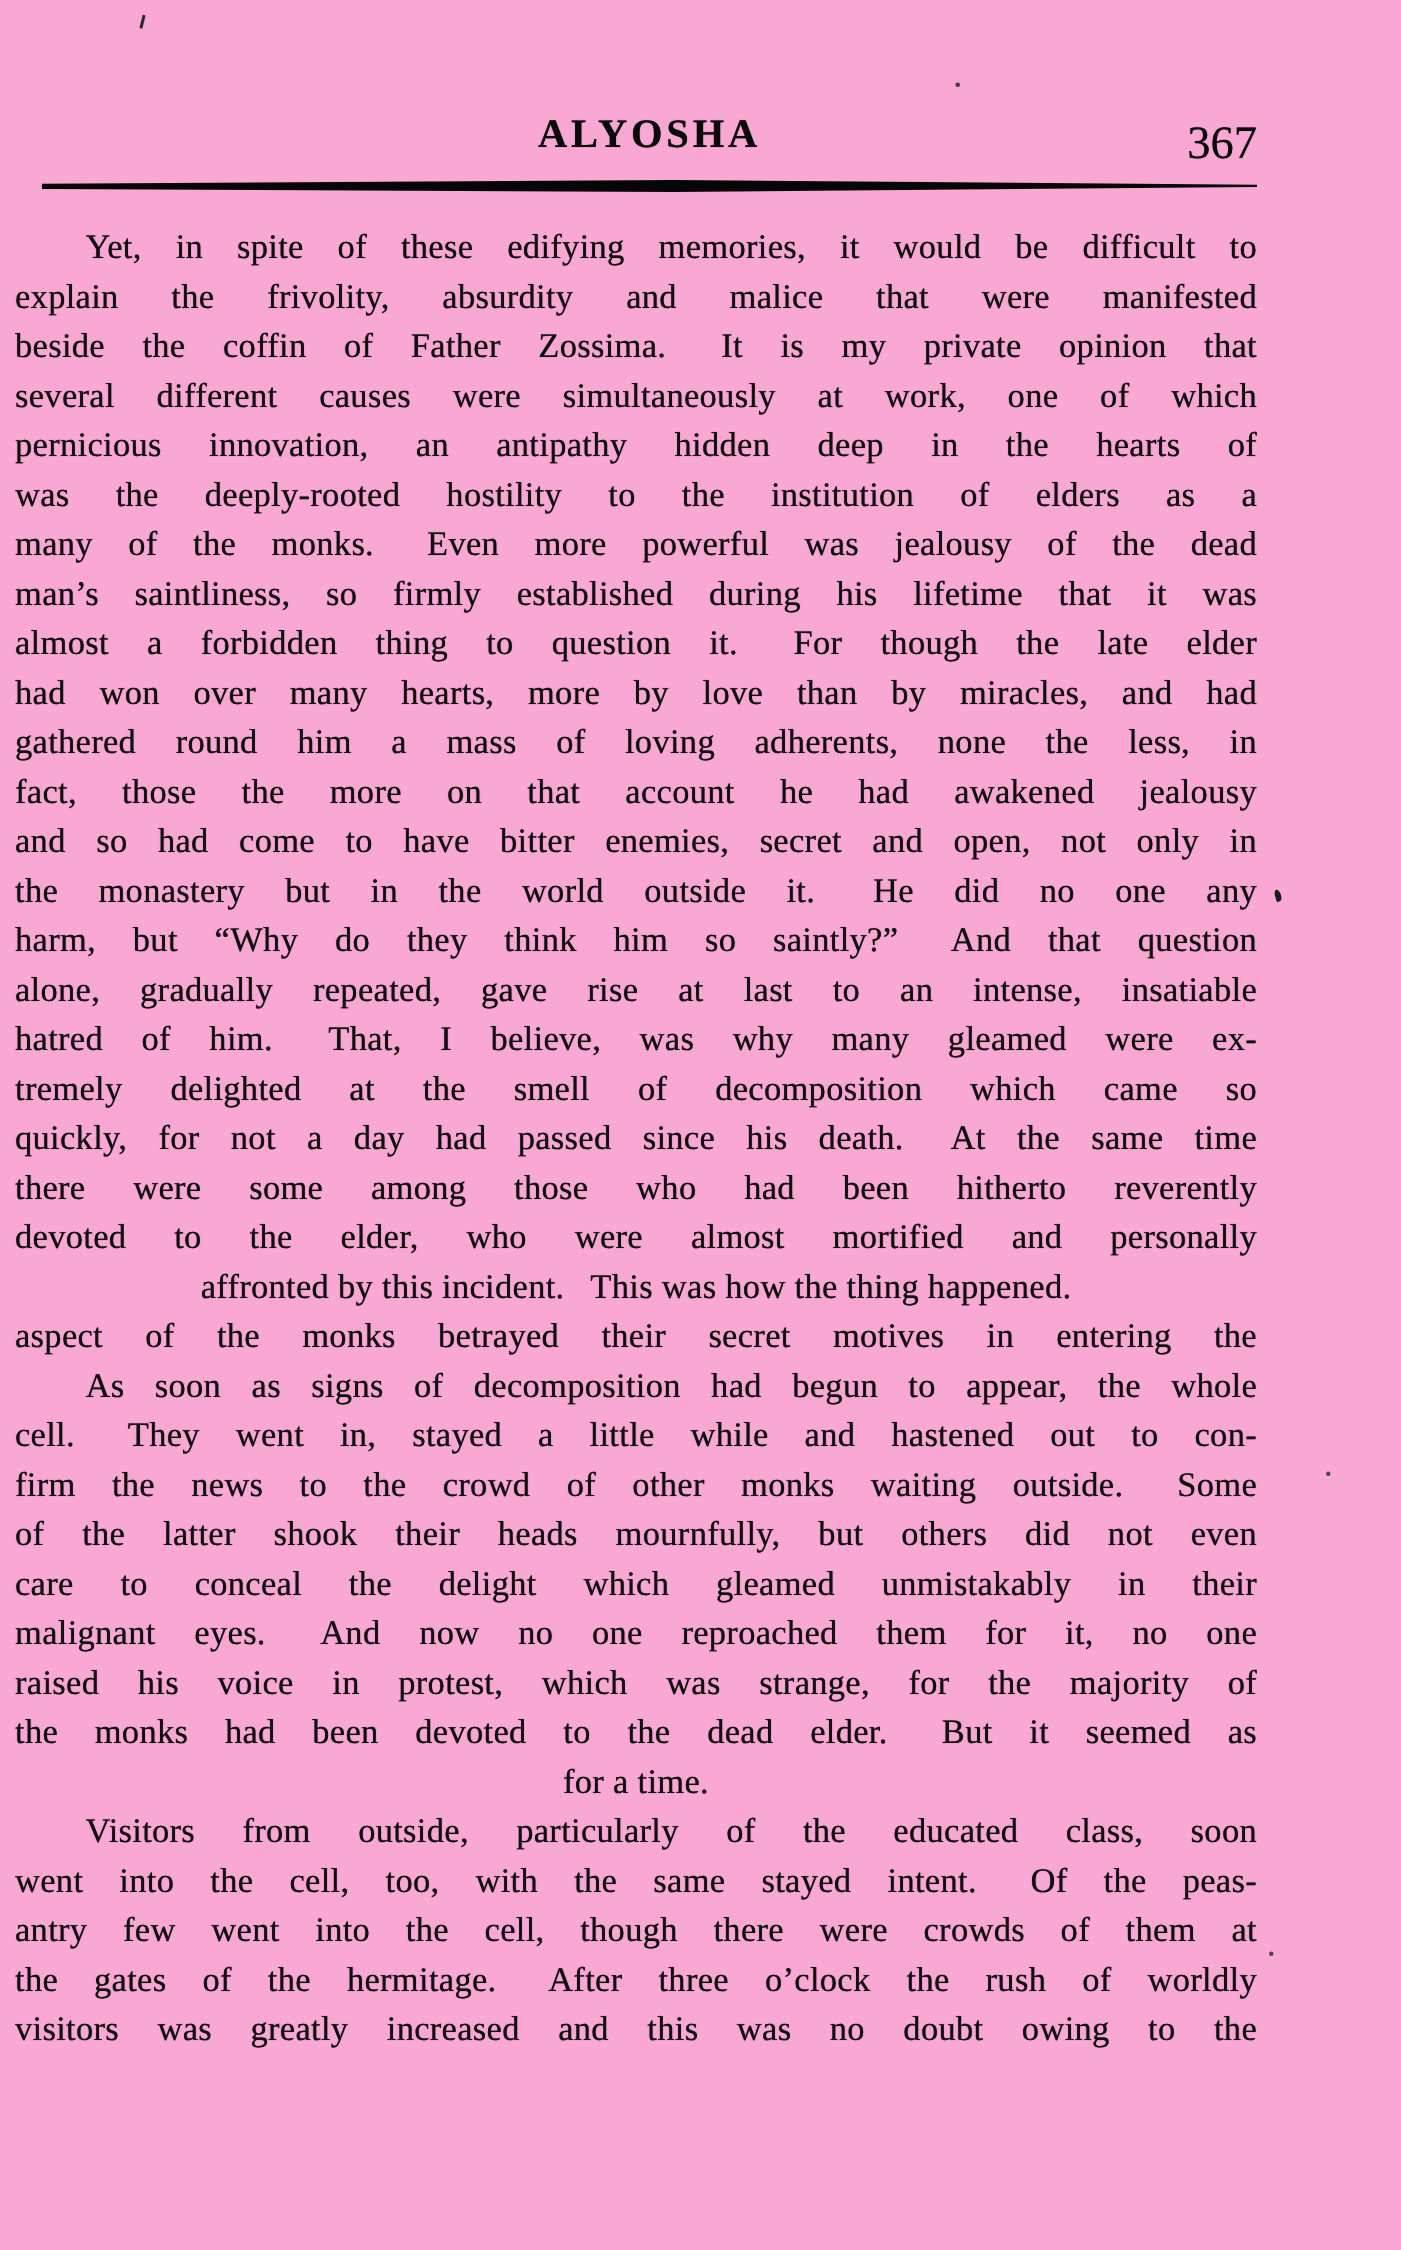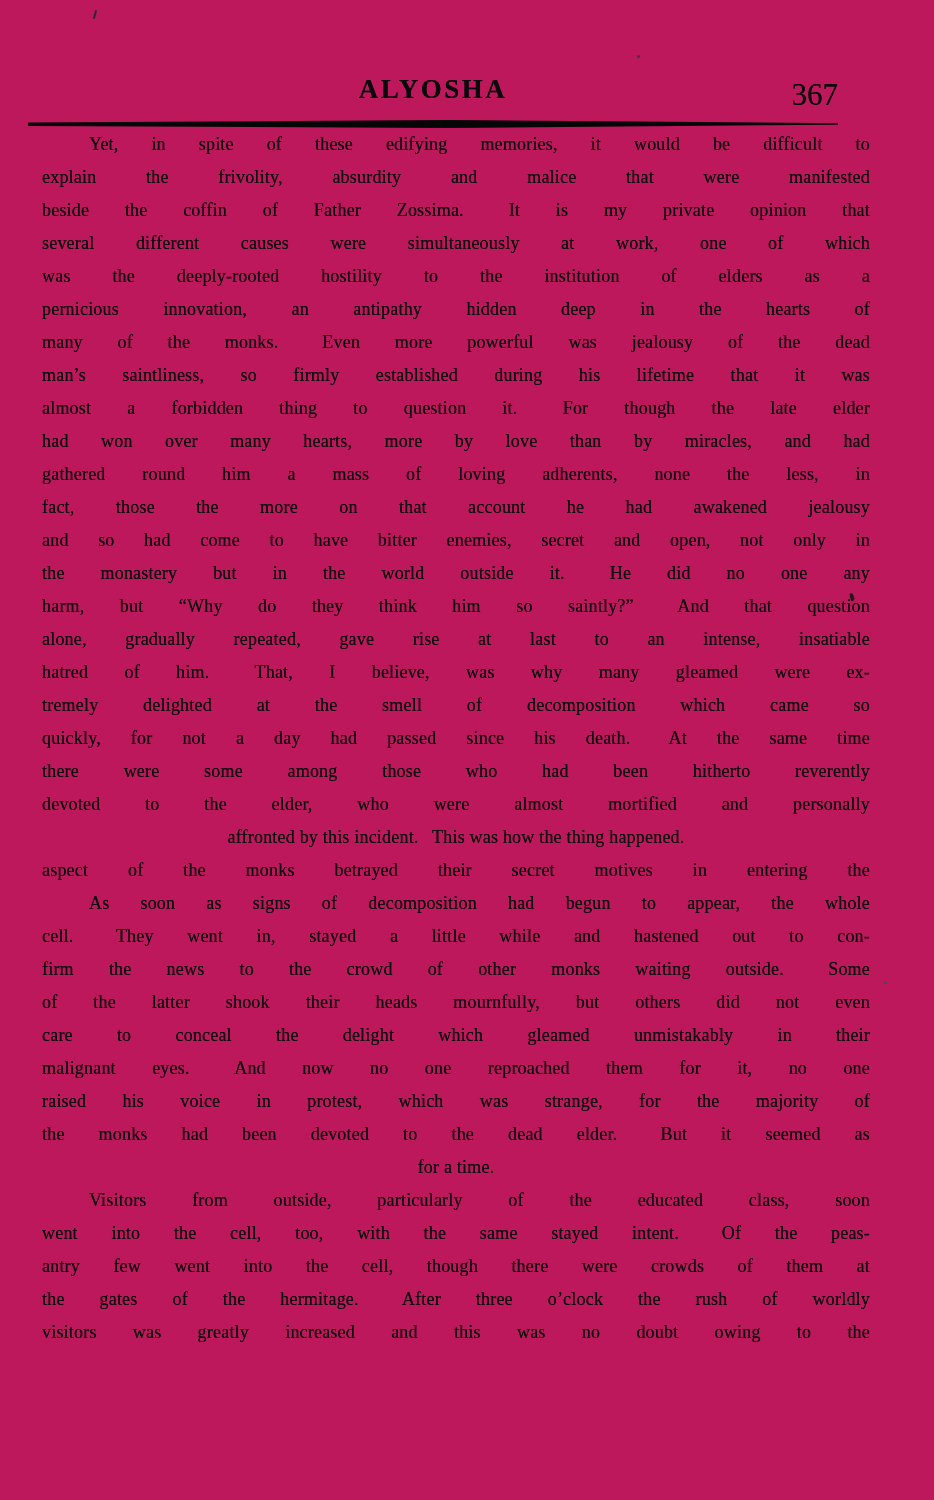--- a/index.html
+++ b/index.html
@@ -1,19 +1,19 @@
 <!DOCTYPE html>
 <html><head>
 <meta charset="utf-8">
 <style>
   html,body { margin:0; padding:0; background:#ffffff; }
   .page {
     position:relative;
     width:934px; height:1500px;
-    background:#be185d;
+    background:#f9a8d4;
     overflow:hidden;
     font-family:"Liberation Serif","DejaVu Serif",serif;
     color:#101010;
   }
   .header { position:absolute; left:28px; top:74px; width:810px; height:42px; }
   .title {
     position:absolute; left:0; top:0; width:100%;
     text-align:center;
     font-size:27px; font-weight:700; letter-spacing:2.5px;
     color:#0a0a0a;
@@ -24,25 +24,24 @@
     font-size:31px; font-weight:400;
     color:#0a0a0a;
     text-shadow:0 0 0.6px rgba(0,0,0,0.75);
   }
   .rule {
     position:absolute; left:28px; top:120px; width:810px; height:8px;
     background:#060606;
     clip-path:polygon(0 32%, 52% 0, 100% 40%, 100% 58%, 52% 100%, 0 76%);
   }
   .body {
-    position:absolute; left:10px; top:128px; width:828px;
-    font-size:18px; line-height:33px;
+    position:absolute; left:10px; top:148px; width:828px;
+    font-size:23px; line-height:33px;
     text-shadow:0 0 0.55px rgba(0,0,0,0.8);
     letter-spacing:0.2px;
-    margin-left:32px;
   }
   .paragraph { margin:0; }
   .line {
     height:33px; overflow:hidden;
     text-align:justify;
   }
   
   .line::after { content:""; display:inline-block; width:100%; height:0; }
   .line.indent { text-indent:47px; }
   .line.no-justify { text-align:center; }
@@ -66,22 +65,22 @@
   </div>
 
   <div class="rule"></div>
 
   <div class="body">
       <div class="paragraph">
         <div class="line indent">Yet, in spite of these edifying memories, it would be difficult to</div>
         <div class="line">explain the frivolity, absurdity and malice that were manifested</div>
         <div class="line">beside the coffin of Father Zossima.  It is my private opinion that</div>
         <div class="line">several different causes were simultaneously at work, one of which</div>
+        <div class="line">pernicious innovation, an antipathy hidden deep in the hearts of</div>
         <div class="line">was the deeply-rooted hostility to the institution of elders as a</div>
-        <div class="line">pernicious innovation, an antipathy hidden deep in the hearts of</div>
         <div class="line">many of the monks.  Even more powerful was jealousy of the dead</div>
         <div class="line">man’s saintliness, so firmly established during his lifetime that it was</div>
         <div class="line">almost a forbidden thing to question it.  For though the late elder</div>
         <div class="line">had won over many hearts, more by love than by miracles, and had</div>
         <div class="line">gathered round him a mass of loving adherents, none the less, in</div>
         <div class="line">fact, those the more on that account he had awakened jealousy</div>
         <div class="line">and so had come to have bitter enemies, secret and open, not only in</div>
         <div class="line">the monastery but in the world outside it.  He did no one any</div>
         <div class="line">harm, but “Why do they think him so saintly?”  And that question</div>
         <div class="line">alone, gradually repeated, gave rise at last to an intense, insatiable</div>

